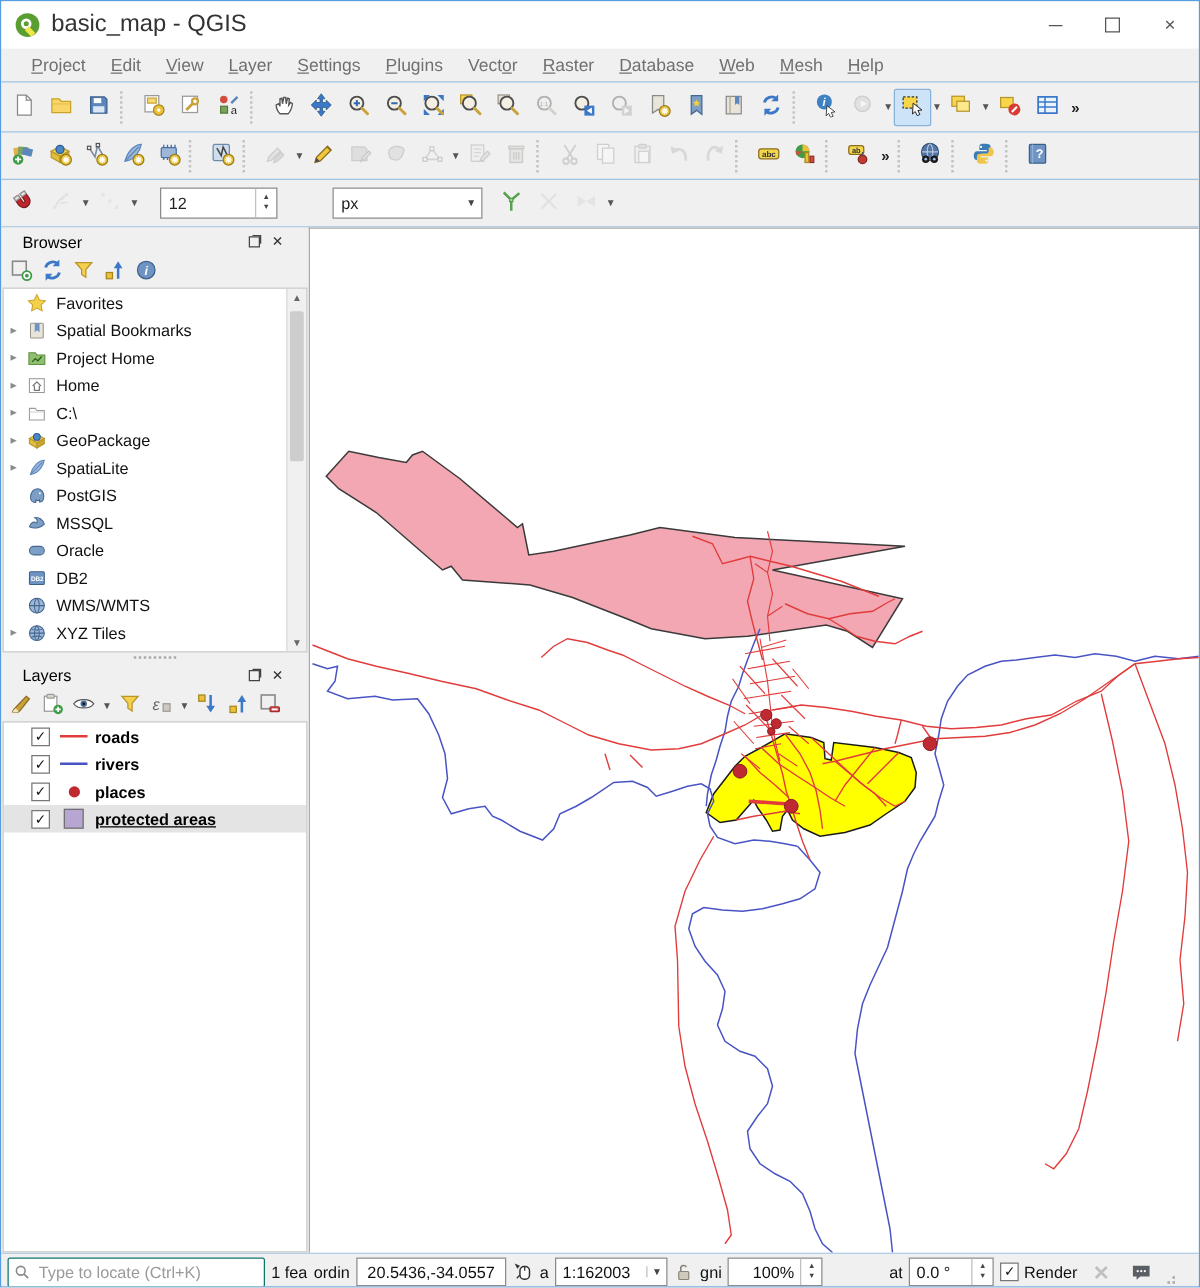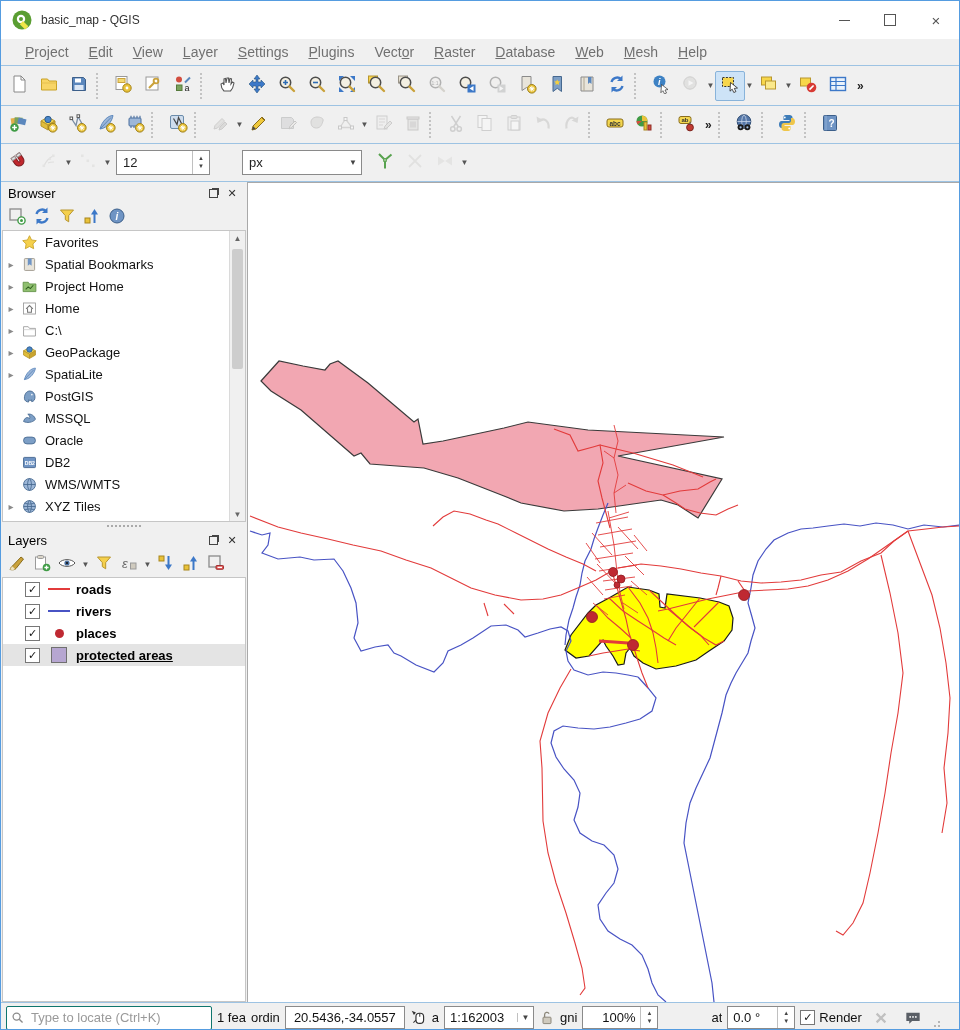--- a/index.html
+++ b/index.html
@@ -1,20 +1,20 @@
 <!DOCTYPE html>
 <html><head>
 <meta charset="utf-8">
 <style>
   html,body{margin:0;padding:0;background:#d8d8d8;font-family:"Liberation Sans",sans-serif;}
   .window{position:relative;width:958px;height:1028px;border:1px solid #559ce0;background:#f0f0f0;overflow:hidden;}
   
   .titlebar{height:38px;background:#ffffff;display:flex;align-items:center;}
   .titlebar .logo{margin:0 8px 0 10px;display:flex;}
-  .title-text{font-size:12px;color:#333;}
+  .title-text{font-size:19px;color:#333;}
   .win-controls{margin-left:auto;display:flex;height:100%;}
   .wc{width:46px;height:100%;display:flex;align-items:center;justify-content:center;color:#555;font-size:15px;}
   .wc .sq{width:10px;height:10px;border:1px solid #555;}
   .wc .dash{width:11px;height:1px;background:#555;display:block;}
   
   .menubar{height:26px;display:flex;align-items:center;padding-left:14px;background:#f0f0f0;}
   .menu-item{padding:3px 10px;font-size:14px;color:#707070;}
   .menu-item u{text-decoration:underline;}
   
   .tb{display:flex;align-items:center;padding:0 3px;background:#f0f0f0;border-top:1px solid #9dc3e3;}
@@ -27,21 +27,21 @@
   .handle{width:8px;height:26px;margin:0 2px;border-left:2px dotted #c3c3c3;flex:0 0 auto;}
   .tbtxt{font-size:12px;font-weight:bold;color:#222;background:none;border:none;padding:0 4px;flex:0 0 auto;}
   .spinbox,.combo{display:flex;align-items:center;background:#fff;border:1px solid #8a8a8a;height:23px;font-size:13px;color:#222;margin-left:28px;}
   .spin-val{flex:1;padding:0 6px;}
   .stepper{width:16px;height:100%;border-left:1px solid #c0c0c0;display:flex;flex-direction:column;align-items:center;justify-content:center;font-size:6px;color:#444;line-height:1.2;}
   .combo .cval{flex:1;padding:0 6px;}
   .combo .carr{width:16px;text-align:center;font-size:8px;color:#444;}
   
   .main{display:flex;height:820px;}
   .leftcol{width:246px;flex:0 0 auto;background:#f0f0f0;display:flex;flex-direction:column;}
-  .panel-h{height:22px;display:flex;align-items:center;padding:0 7px;font-size:13px;color:#000;}
+  .panel-h{height:22px;display:flex;align-items:center;padding:0 17px;font-size:13px;color:#000;}
   .panel-h .ph-title{flex:1;}
   .ph-btn{width:16px;height:14px;display:flex;align-items:center;justify-content:center;color:#333;font-size:11px;margin-left:3px;}
   .ph-btn .float-sq{width:7px;height:7px;border:1px solid #444;box-shadow:2px -2px 0 -1px #444;}
   .panel-tools{height:26px;display:flex;align-items:center;gap:3px;padding:0 5px;}
   .ptbtn{width:22px;height:22px;display:flex;align-items:center;justify-content:center;background:none;border:none;padding:0;}
   .tree{position:relative;background:#fff;border:1px solid #c6c6c6;margin:0 1px;flex:1;overflow:hidden;}
   .trow{display:flex;align-items:center;height:22px;font-size:13px;color:#111;}
   .trow .exp{width:16px;text-align:center;color:#8a8a8a;font-size:10px;flex:0 0 auto;}
   .trow .ticn{width:20px;display:flex;justify-content:center;flex:0 0 auto;margin-right:6px;}
   .scrollbar{position:absolute;right:0;top:0;bottom:0;width:15px;background:#f0f0f0;border-left:1px solid #dadada;display:flex;flex-direction:column;align-items:center;}
@@ -533,21 +533,21 @@
         <span class="ddarrow disabled">▼</span>
         <button class="tbtn disabled">
           <span><svg width="20" height="20" viewBox="0 0 20 20">
               <rect x="3" y="3.5" width="2.6" height="2.6" fill="#d8d2c4"></rect>
               <rect x="8.5" y="8.5" width="2.6" height="2.6" fill="#d8d2c4"></rect>
               <rect x="14" y="13.5" width="2.6" height="2.6" fill="#d8d2c4"></rect>
             </svg></span>
         </button>
         <span class="ddarrow disabled">▼</span>
       </span>
-    <div class="spinbox" style="width:92px;margin:0 4px;">
+    <div class="spinbox" style="width:92px;margin:0 16px;">
       <span class="spin-val">12</span>
       <span class="stepper">
           <span>▲</span>
           <span>▼</span>
         </span>
     </div>
     <div class="combo" style="width:118px;margin-right:8px;">
       <span class="cval">px</span>
       <span class="carr">▼</span>
     </div>

